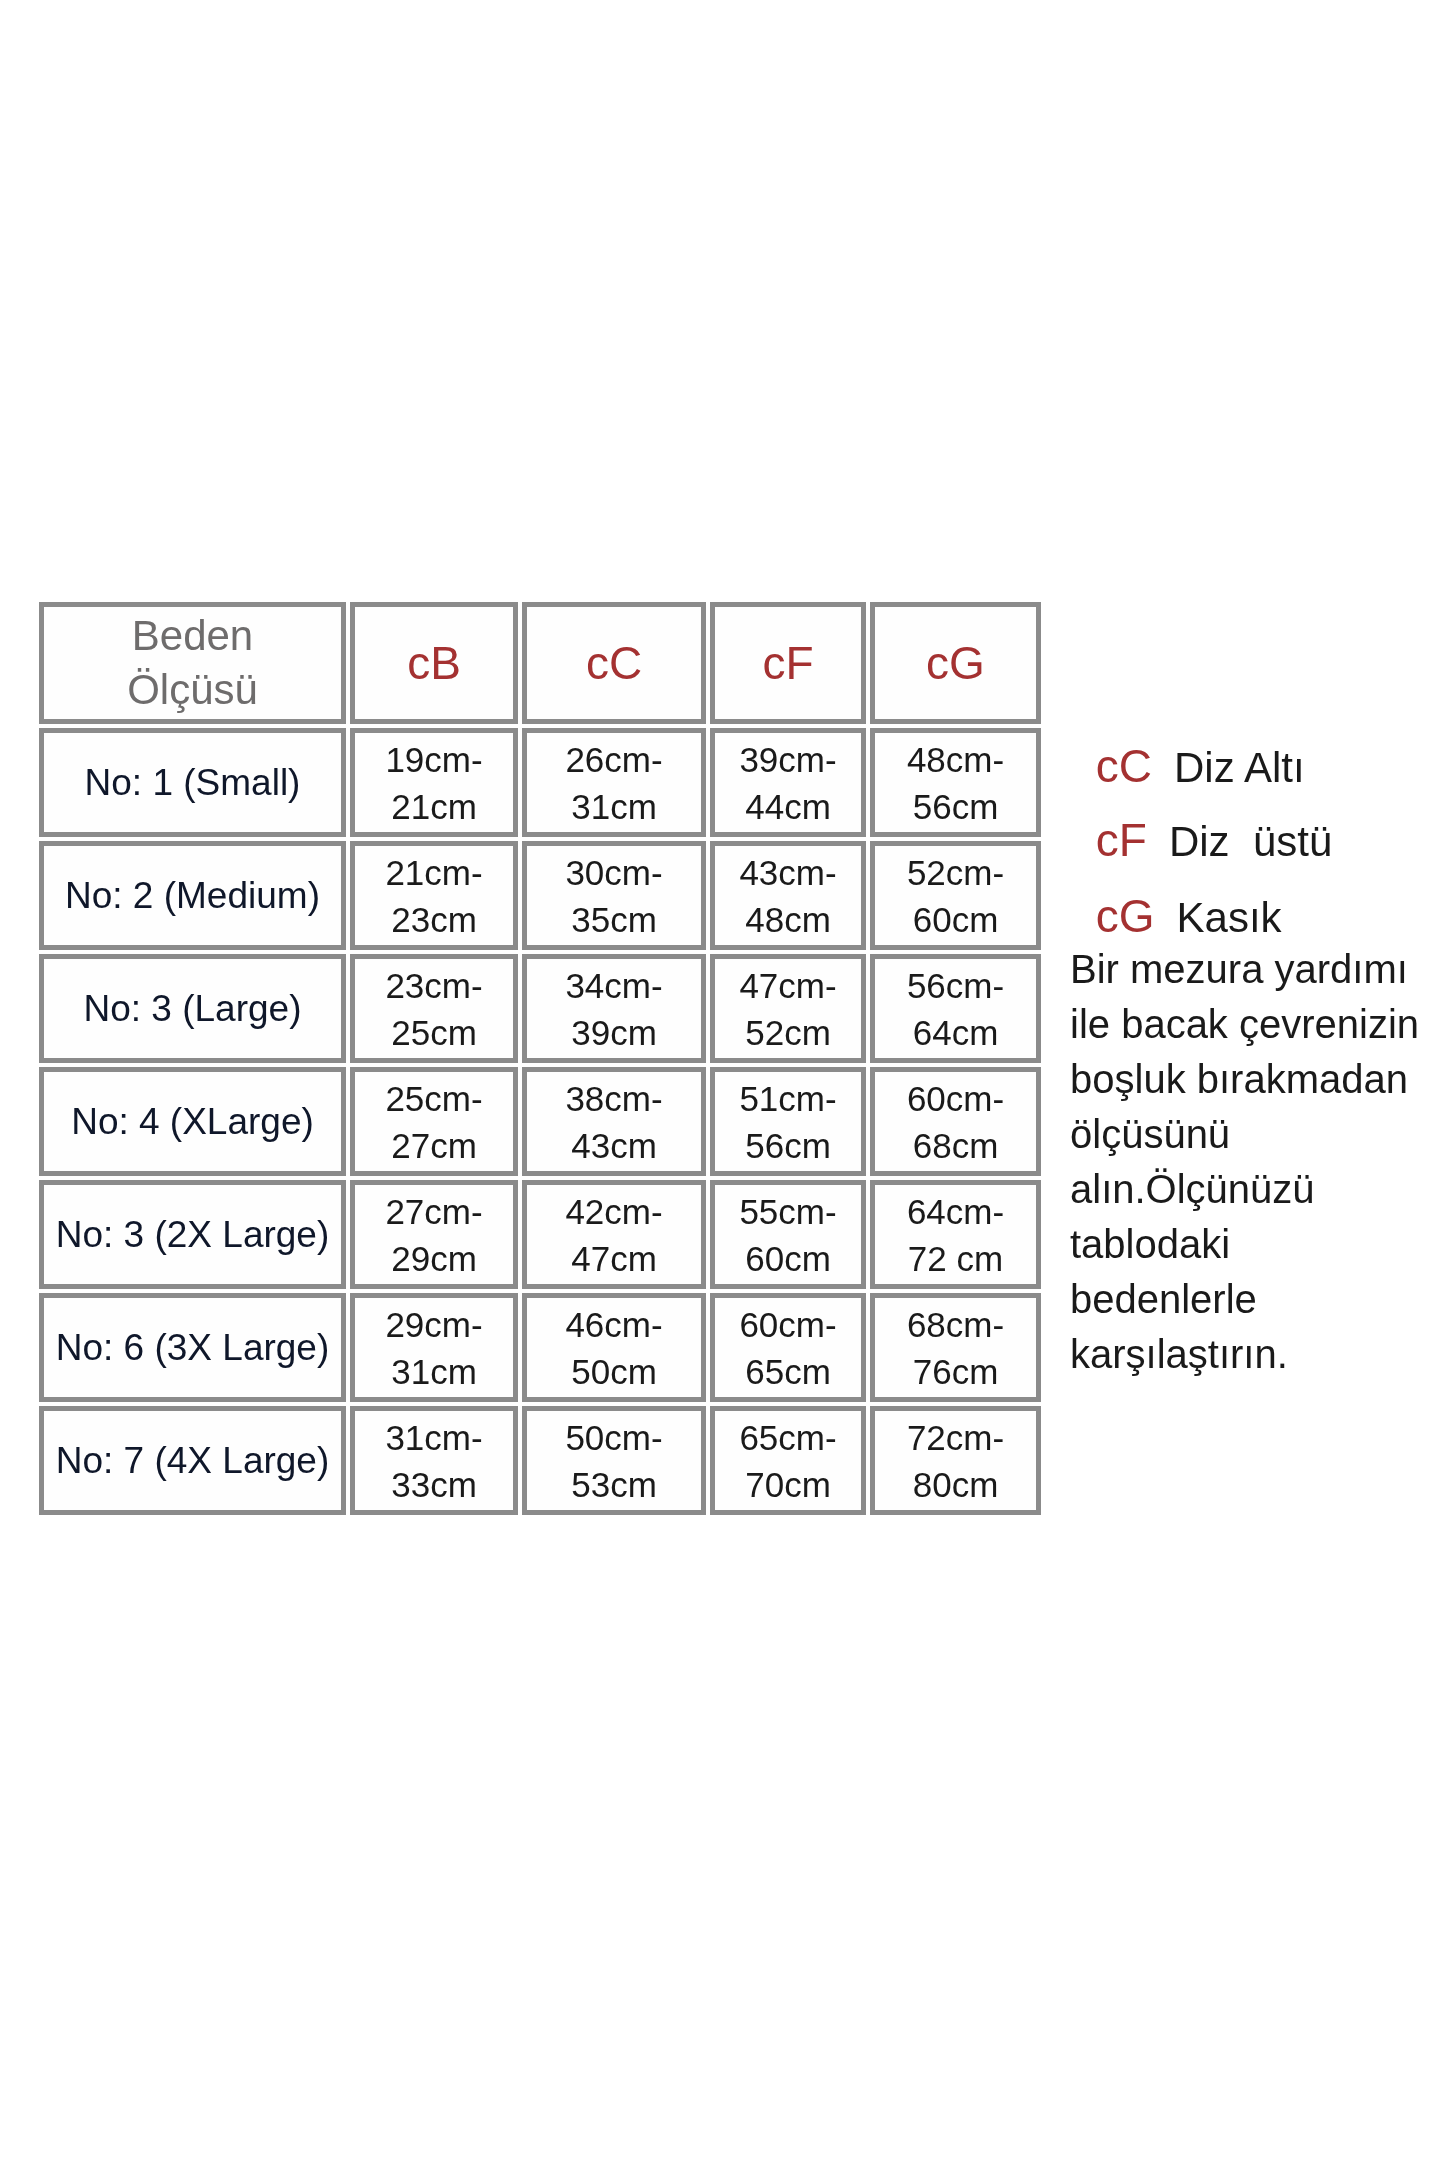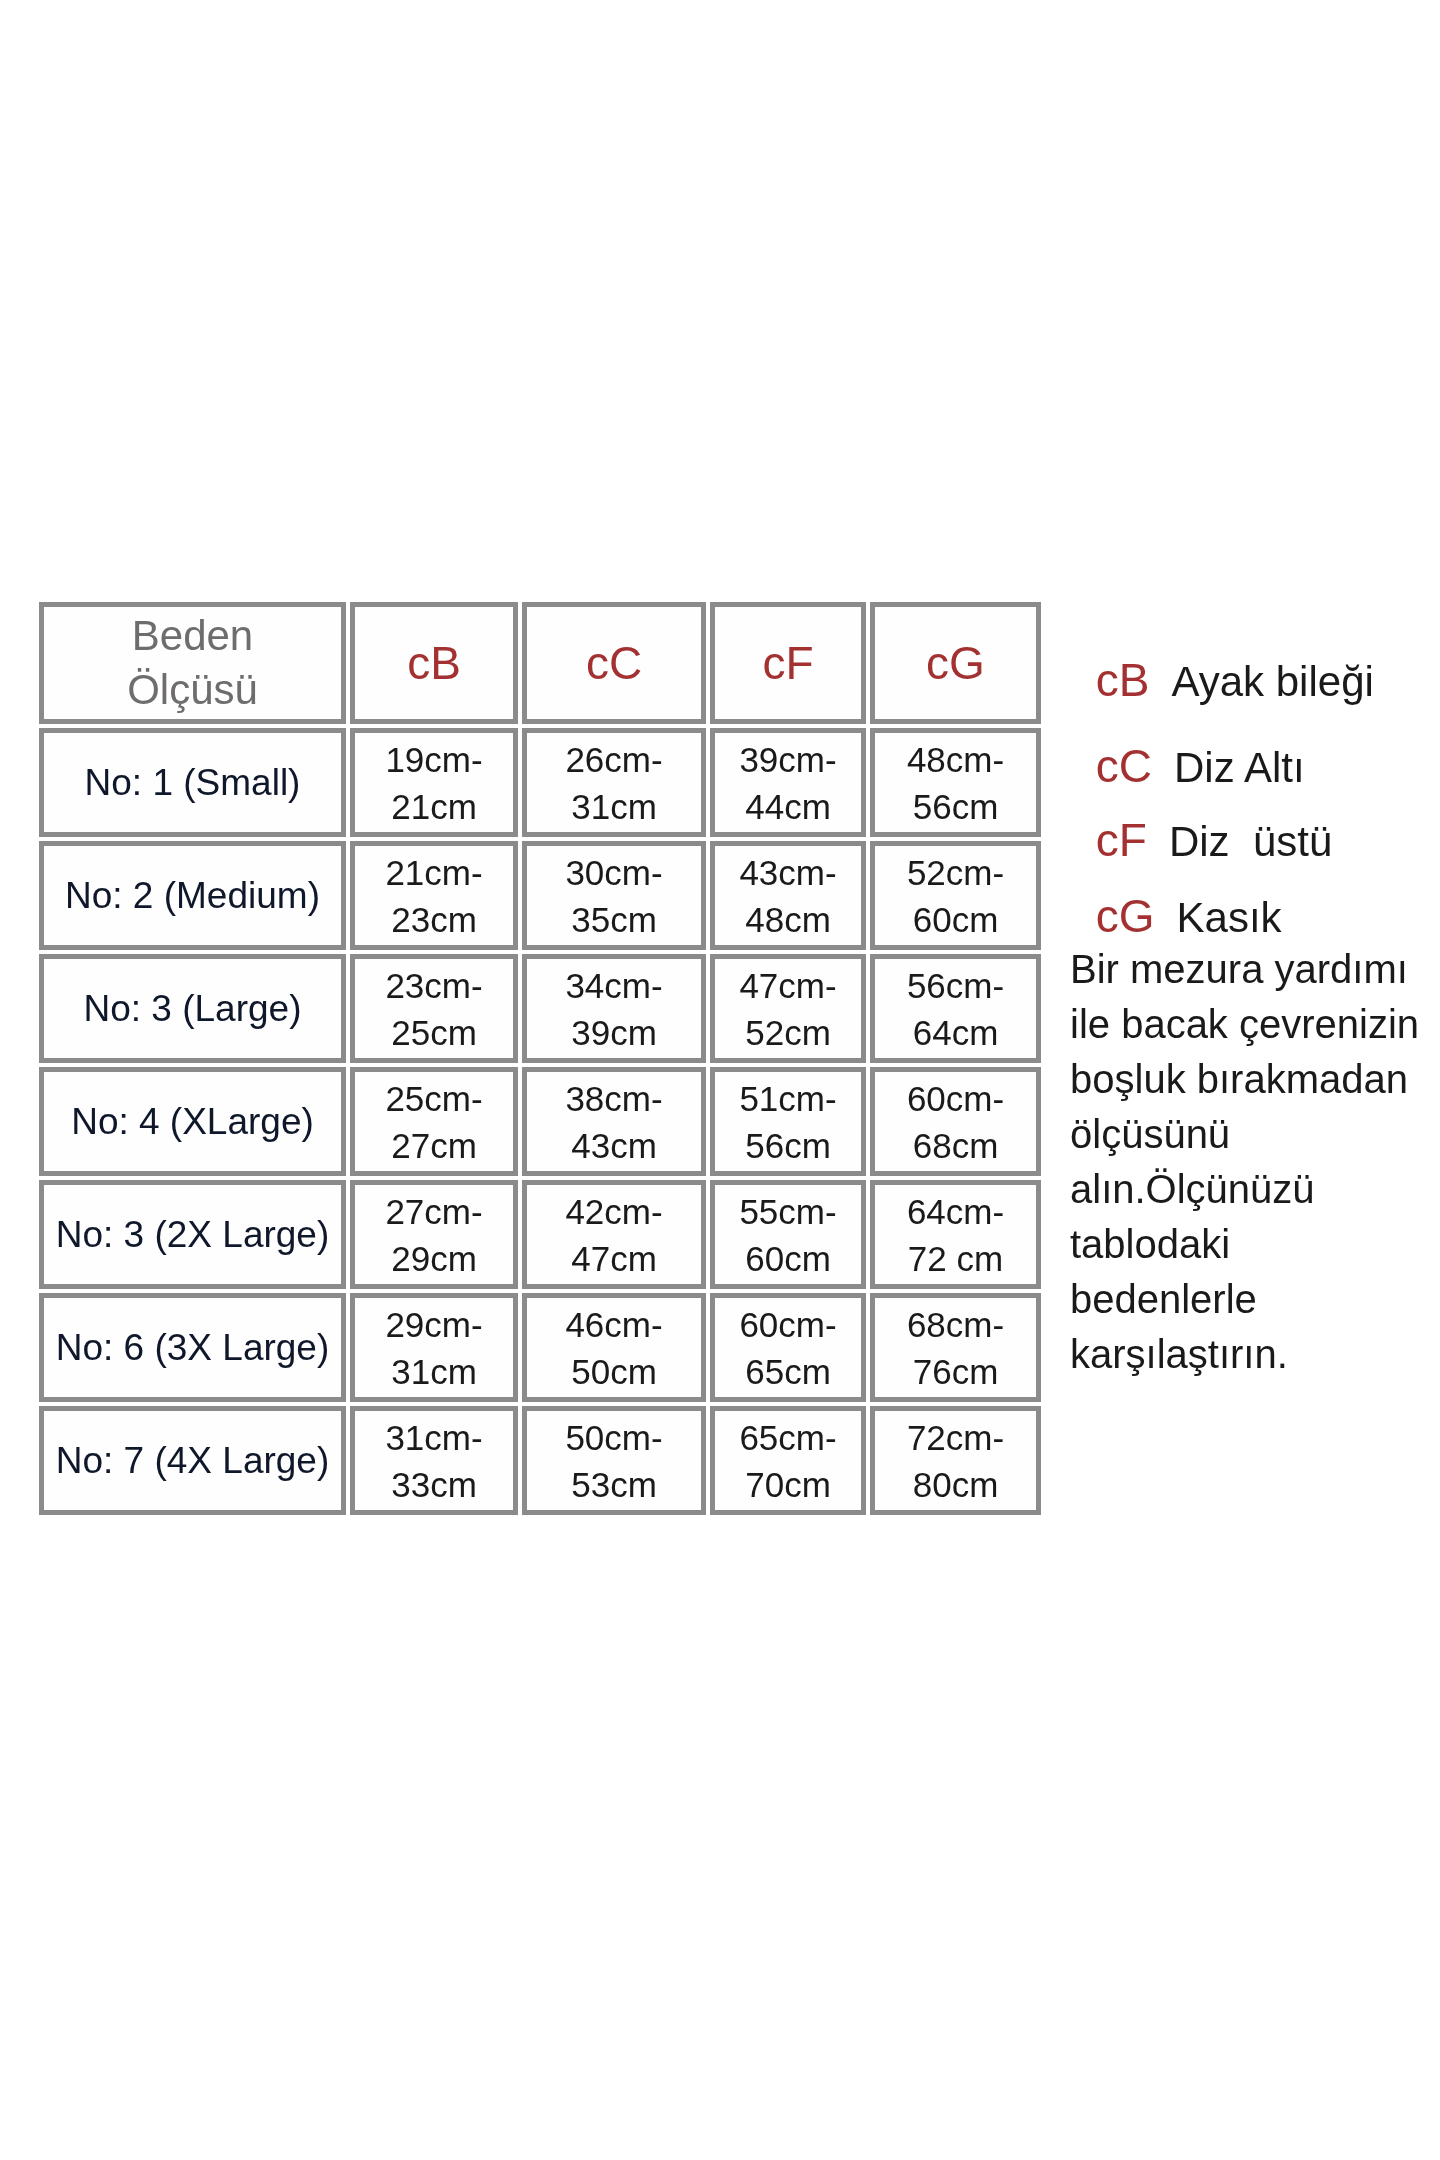--- a/index.html
+++ b/index.html
@@ -197,23 +197,20 @@
         <td class="val">50cm-
 53cm</td>
         <td class="val">65cm-
 70cm</td>
         <td class="val">72cm-
 80cm</td>
       </tr>
     </tbody>
   </table>
 
-  <div class="legend-item" id="legend-cB">
-    <span class="legend-key">cB</span><span class="legend-label">Ayak bileği</span>
-  </div>
   <div class="legend-item" id="legend-cC">
     <span class="legend-key">cC</span><span class="legend-label">Diz Altı</span>
   </div>
   <div class="legend-item" id="legend-cG">
     <span class="legend-key">cG</span><span class="legend-label">Kasık</span>
   </div>
   <div class="legend-item" id="legend-cF">
     <span class="legend-key">cF</span><span class="legend-label">Diz  üstü</span>
   </div>
 

